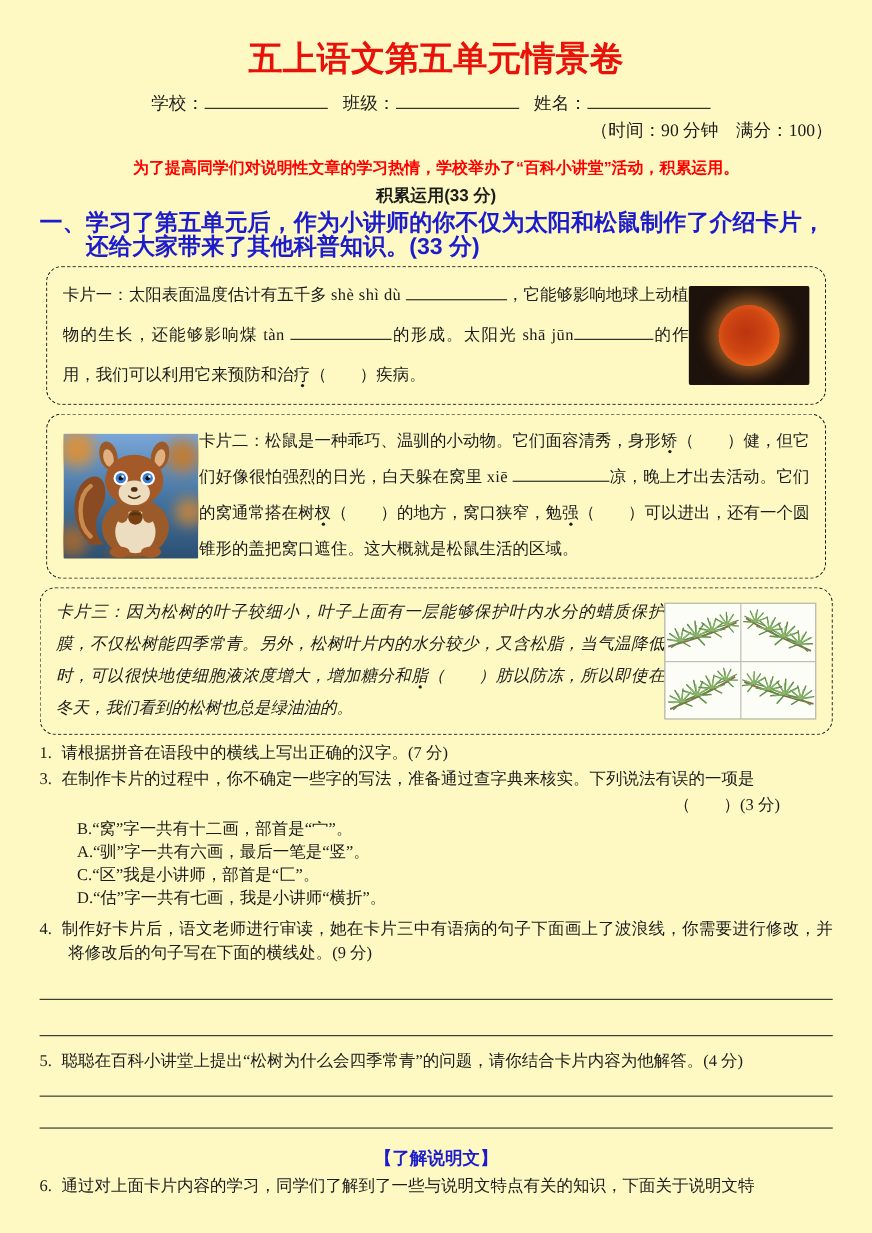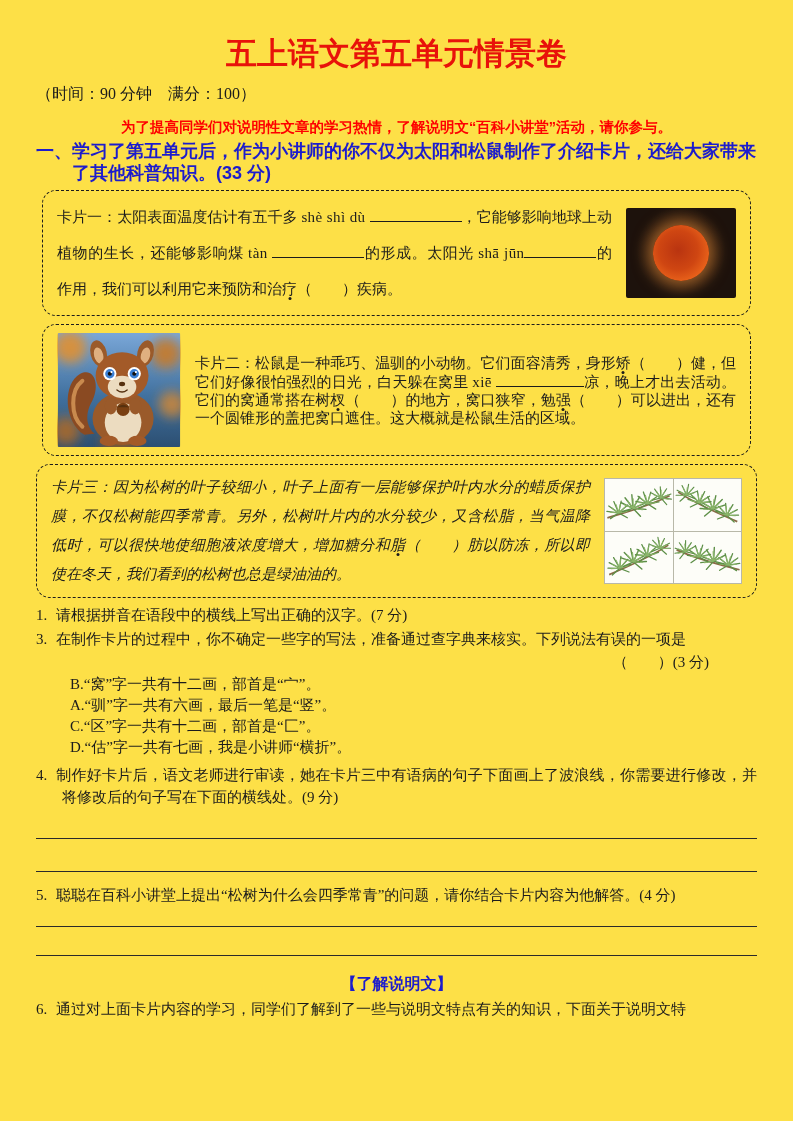--- a/index.html
+++ b/index.html
@@ -2,21 +2,21 @@
 <html><head>
 <meta charset="utf-8">
 <style>
   html,body{margin:0;padding:0;background:#ffffff;}
   .page{
     position:relative;
     width:793px;height:1121px;
     box-sizing:border-box;
     padding:34px 36px 0 36px;
     overflow:hidden;
-    background:#fde047;
+    background:#fef9c3;
     color:#1c1c1c;
     font-family:"Liberation Serif","DejaVu Serif",serif;
     font-size:15px;
   }
   
   .title{
     text-align:center;
     font-family:"Liberation Sans","DejaVu Sans",sans-serif;
     font-weight:bold;
     font-size:31px;
@@ -25,49 +25,49 @@
   }
   .info-line{
     display:flex;justify-content:center;align-items:flex-end;
     gap:4px;font-size:16px;line-height:26px;
   }
   .info-group{white-space:nowrap;}
   .header-blank{
     display:inline-block;width:112px;height:16px;
     border-bottom:1px solid #1c1c1c;margin-right:10px;
   }
-  .time-line{text-align:left;font-size:16px;line-height:24px;}
+  .time-line{text-align:right;font-size:16px;line-height:24px;}
   .notice{
     text-align:center;
     font-family:"Liberation Sans","DejaVu Sans",sans-serif;
     font-weight:bold;font-size:14.5px;line-height:22px;margin-top:10px;
   }
   .section-title{
     text-align:center;font-family:"Liberation Sans","DejaVu Sans",sans-serif;
     font-weight:bold;font-size:15.5px;line-height:22px;margin-top:4px;
   }
   .subsection-title{
     text-align:center;font-family:"Liberation Sans","DejaVu Sans",sans-serif;
     font-weight:bold;font-size:16px;line-height:24px;
   }
   .big-q-heading{
     font-family:"Liberation Sans","DejaVu Sans",sans-serif;
-    font-weight:bold;font-size:18px;line-height:22px;
+    font-weight:bold;font-size:21px;line-height:22px;
     padding-left:2em;text-indent:-2em;margin-top:2px;margin-bottom:6px;
   }
   
   .card{
     border:1.6px dashed #1c1c1c;border-radius:14px;
     box-sizing:border-box;
-    display:flex;align-items:center;gap:14px;
+    display:flex;align-items:center;gap:0;
     padding:8px 14px;margin-bottom:8px;
   }
   .card-text{flex:1;text-align:justify;}
   .card1 .card-text{line-height:36px;}
-  .card2 .card-text{line-height:18px;}
+  .card2 .card-text{line-height:33px;}
   .card3 .card-text{line-height:29px;}
   .blank{
     display:inline-block;height:14px;border-bottom:1.2px solid #1c1c1c;
     vertical-align:baseline;
   }
   .pinyin{letter-spacing:0.4px;}
   .dotted{position:relative;}
   .dotted::after{
     content:"";position:absolute;left:50%;bottom:-3px;transform:translateX(-50%);
     width:3px;height:3px;border-radius:50%;background:#1c1c1c;
@@ -112,25 +112,37 @@
   .al-4{margin-top:28px;}
   .footer-subsection{margin-top:16px;}
 </style>
 </head>
 <body>
 
 <div class="page">
 
   <div class="title" style="color:#e8120a">五上语文第五单元情景卷</div>
 
+  <div class="info-line">
+    <span class="info-group">
+      <span>学校：</span><span class="header-blank"></span>
+    </span>
+    <span class="info-group">
+      <span>班级：</span><span class="header-blank"></span>
+    </span>
+    <span class="info-group">
+      <span>姓名：</span><span class="header-blank"></span>
+    </span>
+  </div>
 
   <div class="time-line">（时间：90 分钟　满分：100）</div>
 
-  <div class="notice" style="color:#fe0000">为了提高同学们对说明性文章的学习热情，了解说明文“百科小讲堂”活动，请你参与。</div>
-
+  <div class="notice" style="color:#fe0000">为了提高同学们对说明性文章的学习热情，学校举办了“百科小讲堂”活动，积累运用。</div>
+
+  <div class="section-title">积累运用(33 分)</div>
 
 
   <div class="big-q-heading" style="color:#1c1ccd">一、学习了第五单元后，作为小讲师的你不仅为太阳和松鼠制作了介绍卡片，还给大家带来了其他科普知识。(33 分)</div>
 
   <div class="card card1" style="margin:0 6px 8px 6px;">
     <div class="card-text">卡片一：太阳表面温度估计有五千多 <span class="pinyin">shè shì dù </span><span class="blank" style="width: 92px;"></span>，它能够影响地球上动植物的生长，还能够影响煤 <span class="pinyin">tàn </span><span class="blank" style="width: 92px;"></span>的形成。太阳光 <span class="pinyin">shā jūn</span><span class="blank" style="width: 72px;"></span>的作用，我们可以利用它来预防和治<span class="dotted">疗</span>（　　）疾病。</div>
     <div class="sun-photo">
       <div class="sun-ball"></div>
     </div>
   </div>
@@ -229,21 +241,21 @@
   <div class="q-row">
     <span class="q-num">1.</span><span>请根据拼音在语段中的横线上写出正确的汉字。(7 分)</span>
   </div>
   <div class="q-row">
     <span class="q-num">3.</span><span>在制作卡片的过程中，你不确定一些字的写法，准备通过查字典来核实。下列说法有误的一项是</span>
   </div>
   <div class="q3-answer-slot">（　　）(3 分)</div>
   <div class="options">
       <div class="option-line">B.“窝”字一共有十二画，部首是“宀”。</div>
       <div class="option-line">A.“驯”字一共有六画，最后一笔是“竖”。</div>
-      <div class="option-line">C.“区”字一共有十二画，部首是“匚”。</div>
+      <div class="option-line">C.“区”我是小讲师，部首是“匚”。</div>
       <div class="option-line">D.“估”字一共有七画，我是小讲师“横折”。</div>
     </div>
 
   <div class="q-row q-gap">
     <span class="q-num">4.</span><span>制作好卡片后，语文老师进行审读，她在卡片三中有语病的句子下面画上了波浪线，你需要进行修改，并将修改后的句子写在下面的横线处。(9 分)</span>
   </div>
 
   <div class="answer-line al-1"></div>
   <div class="answer-line al-2"></div>
 

